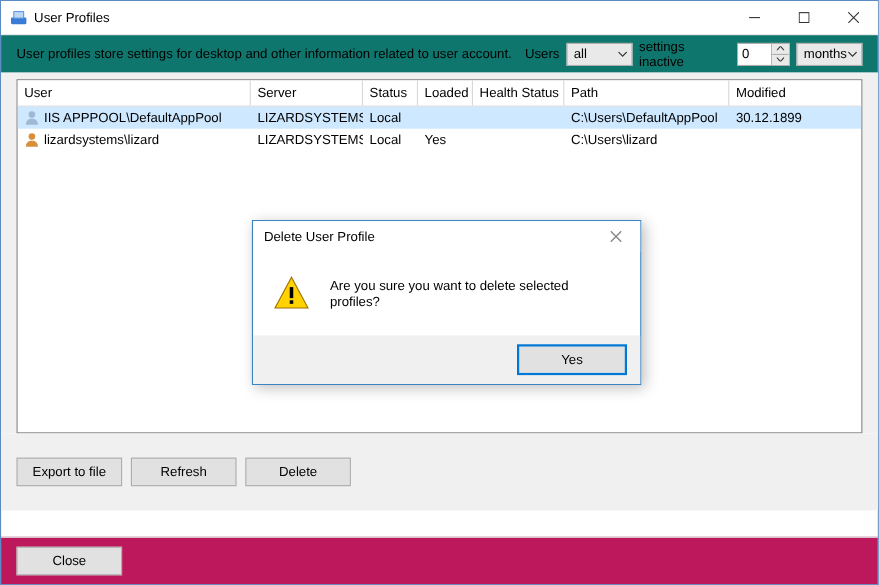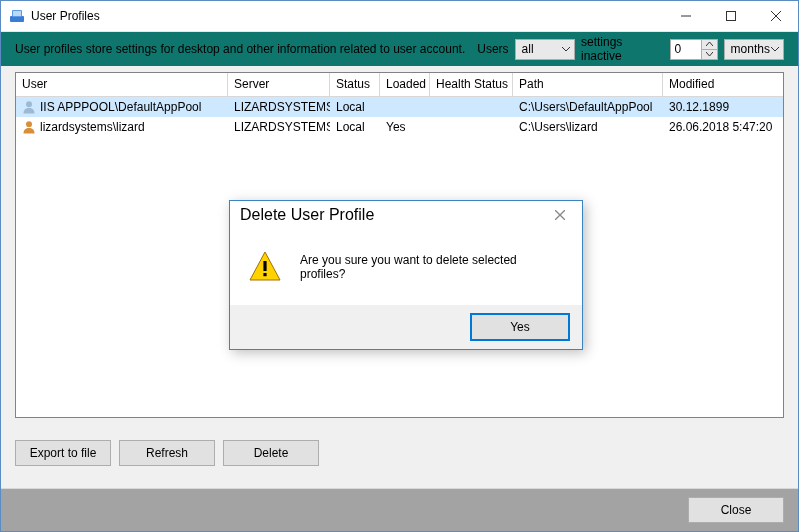--- a/index.html
+++ b/index.html
@@ -165,45 +165,45 @@
     border:1px solid #adadad;
     background:#e1e1e1;
     font-size:12px;
     display:inline-flex;
     align-items:center;
     justify-content:center;
   }
   .footer{
     height:42px;
     border-top:1px solid #d8d8d8;
-    background:#a3a3a3;
-    display:flex;
-    align-items:center;
-    justify-content:flex-end;
+    background:#be185d;
+    display:flex;
+    align-items:center;
     padding:0 14px;
+    margin-top:24px;
   }
   
   .modal{
     position:absolute;
     left:228px;
     top:199px;
     width:352px;
     height:148px;
     border:1px solid #3a84c4;
     background:#fff;
     box-shadow:3px 3px 12px rgba(0,0,0,0.25);
     display:flex;
     flex-direction:column;
   }
   .modal-title{
     height:28px;
     display:flex;
     align-items:center;
     padding:0 6px 0 10px;
-    font-size:16px;
+    font-size:12px;
     background:#fff;
   }
   .modal-title .t{font-weight:normal;}
   .modal-title .sp{flex:1;}
   .modal-close{
     width:32px;height:22px;display:flex;align-items:center;justify-content:center;color:#888;
   }
   .modal-body{
     flex:1;
     display:flex;
@@ -355,23 +355,20 @@
             </div>
             <div class="cell col-loaded">
               <span>Yes</span>
             </div>
             <div class="cell col-health">
               <span></span>
             </div>
             <div class="cell col-path">
               <span>C:\Users\lizard</span>
             </div>
-            <div class="cell col-modified">
-              <span>26.06.2018 5:47:20</span>
-            </div>
           </div>
         </div>
     </div>
   </div>
 
   <div class="buttons-row">
     <div class="btn">Export to file</div>
     <div class="btn">Refresh</div>
     <div class="btn">Delete</div>
   </div>

